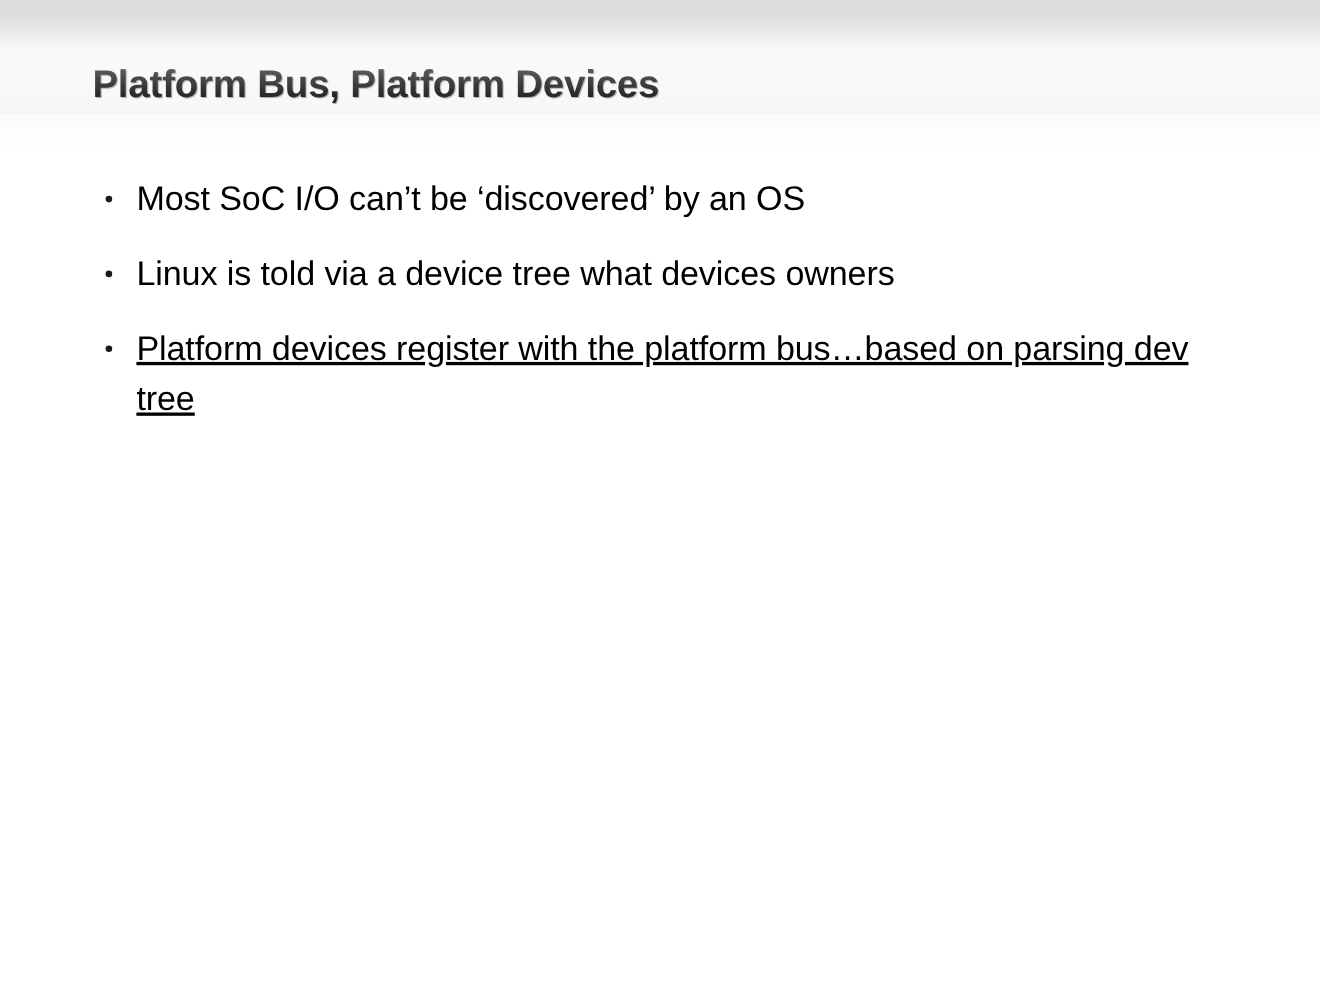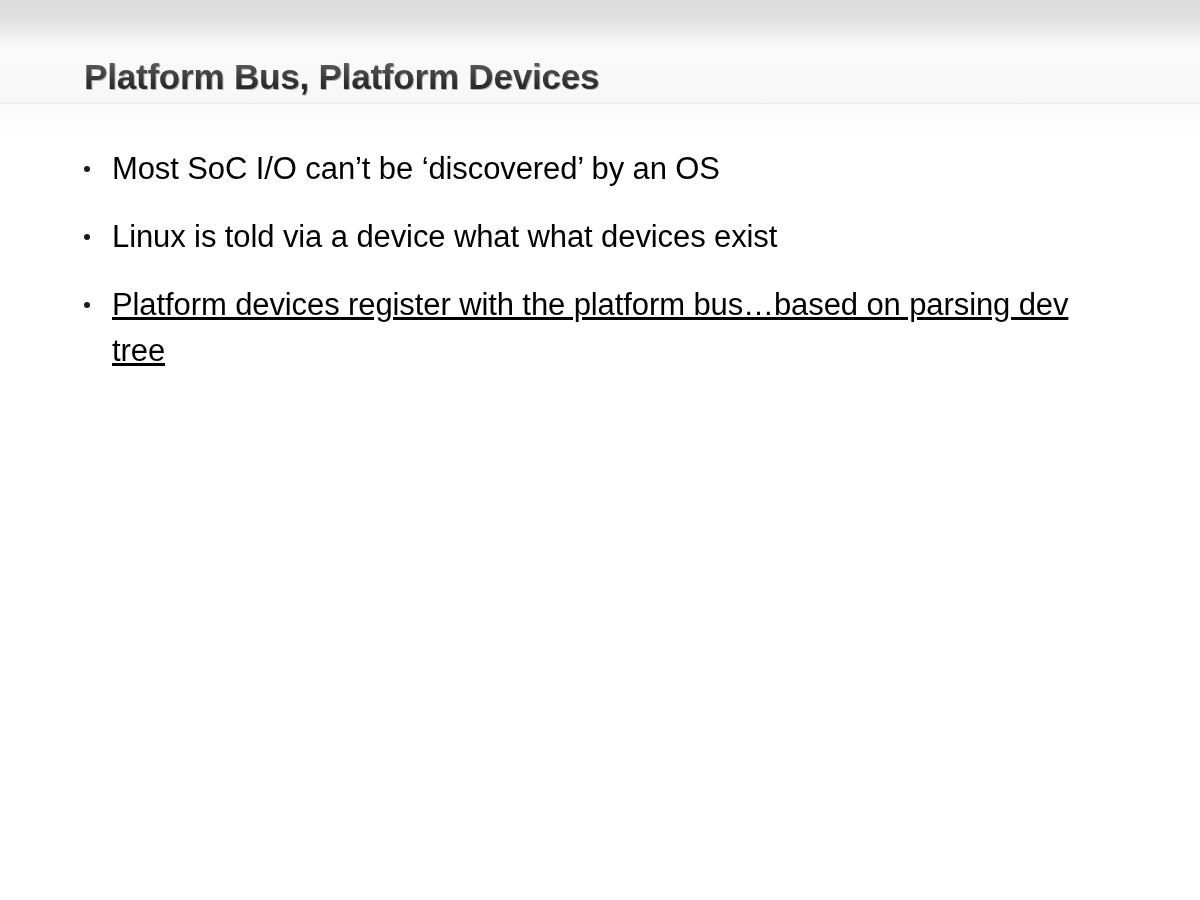--- a/index.html
+++ b/index.html
@@ -71,21 +71,21 @@
     filter: drop-shadow(1.5px 1.5px 0.6px rgba(120,120,120,0.55));
     white-space: nowrap;
   }
 
   
   .body-list {
     position: absolute;
     left: 78px;
     top: 146px;
     width: 1040px;
-    margin: 0;
+    margin: 12px;
     padding: 0;
     list-style: none;
   }
   .bullet-row {
     position: relative;
     padding-left: 34px;
     margin: 0 0 22px 0;
     font-size: 31px;
     line-height: 46px;
     color: #000000;
@@ -188,21 +188,21 @@
 
   <div class="slide-title">Platform Bus, Platform Devices</div>
 
   <ul class="body-list">
     <li class="bullet-row">
       <span class="bullet-dot"></span>
       <span class="bullet-text">Most SoC I/O can’t be ‘discovered’ by an OS</span>
     </li>
     <li class="bullet-row">
       <span class="bullet-dot"></span>
-      <span class="bullet-text">Linux is told via a device what what devices exist</span>
+      <span class="bullet-text">Linux is told via a device tree what devices owners</span>
     </li>
     <li class="bullet-row">
       <span class="bullet-dot"></span>
       <span class="bullet-text">Platform devices register with the platform bus…based on parsing dev tree</span>
     </li>
   </ul>
 
   <div class="logo-block">
     <span class="logo-mark">
       <svg width="58" height="56" viewBox="0 0 58 56" xmlns="http://www.w3.org/2000/svg">

